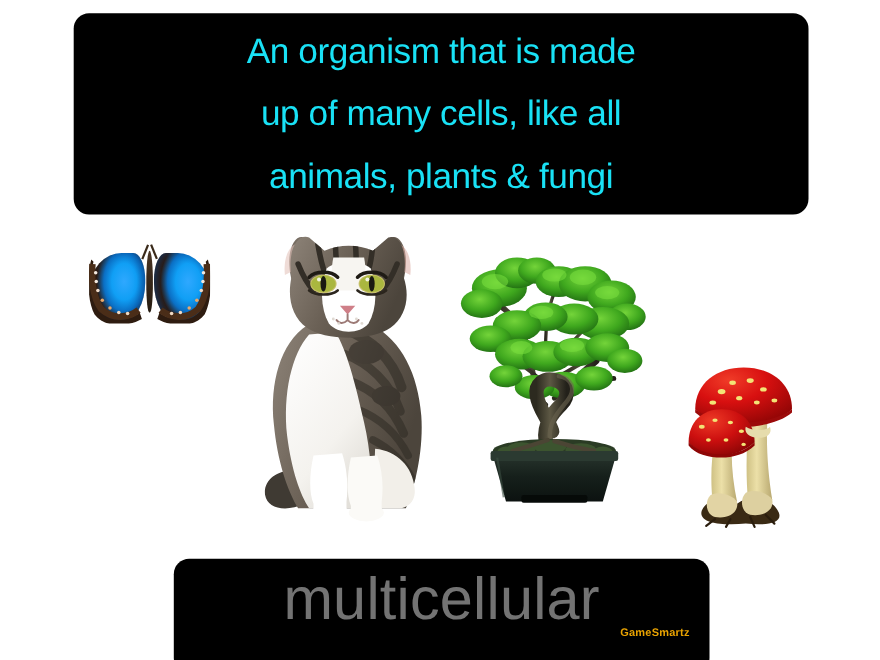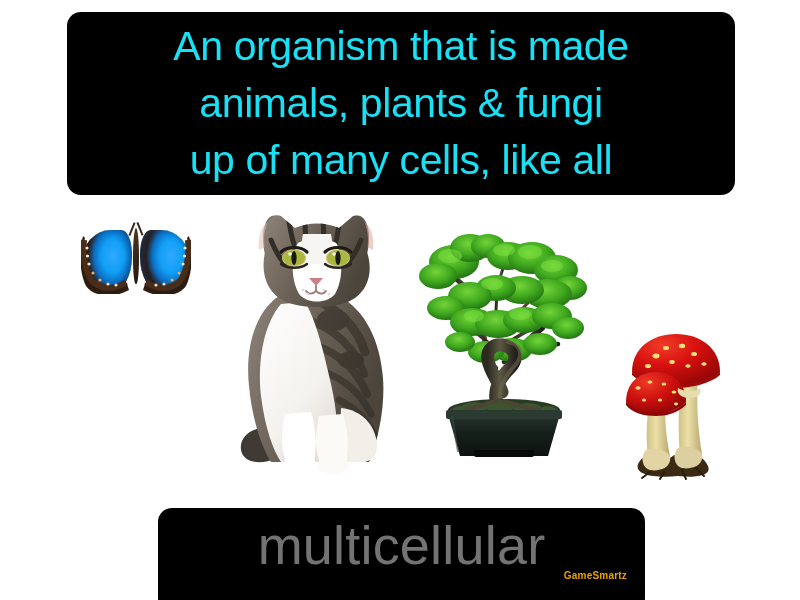--- a/index.html
+++ b/index.html
@@ -32,21 +32,21 @@
     display: flex;
     flex-direction: column;
     align-items: center;
     justify-content: center;
     box-sizing: border-box;
     padding: 2px 14px;
   }
   .definition-line {
     color: #19e1f5;
     font-family: "Liberation Sans", sans-serif;
-    font-size: 41px;
+    font-size: 32px;
     line-height: 57px;
     letter-spacing: -0.4px;
     white-space: nowrap;
     font-weight: 400;
     text-align: left;
   }
 
   
   .term-banner {
     position: absolute;
@@ -154,22 +154,22 @@
   .mushrooms { left: 620px; top: 130px; width: 110px; height: 155px; }
   .mushrooms svg { display: block; }
 </style>
 </head>
 <body>
 
 <div class="card">
 
   <div class="definition-banner">
     <div class="definition-line">An organism that is made</div>
+    <div class="definition-line">up of many cells, like all</div>
     <div class="definition-line">animals, plants &amp; fungi</div>
-    <div class="definition-line">up of many cells, like all</div>
   </div>
 
   <div class="illustrations">
 
     <div class="organism butterfly">
       <div class="bf-wing bf-wing-l"></div>
       <div class="bf-wing bf-wing-r"></div>
       <svg class="bf-edge bf-edge-l" viewBox="0 0 52 66">
         <path d="M4 10 C0 24 2 44 10 56 C20 66 36 64 46 56 L48 62 C34 70 14 70 5 58 C-2 44 -2 22 2 8 Z" fill="#2e1c10"></path>
         <path d="M3 12 C2 24 3 42 11 53 C22 63 36 61 45 54" fill="none" stroke="#4a2d18" stroke-width="6"></path>

